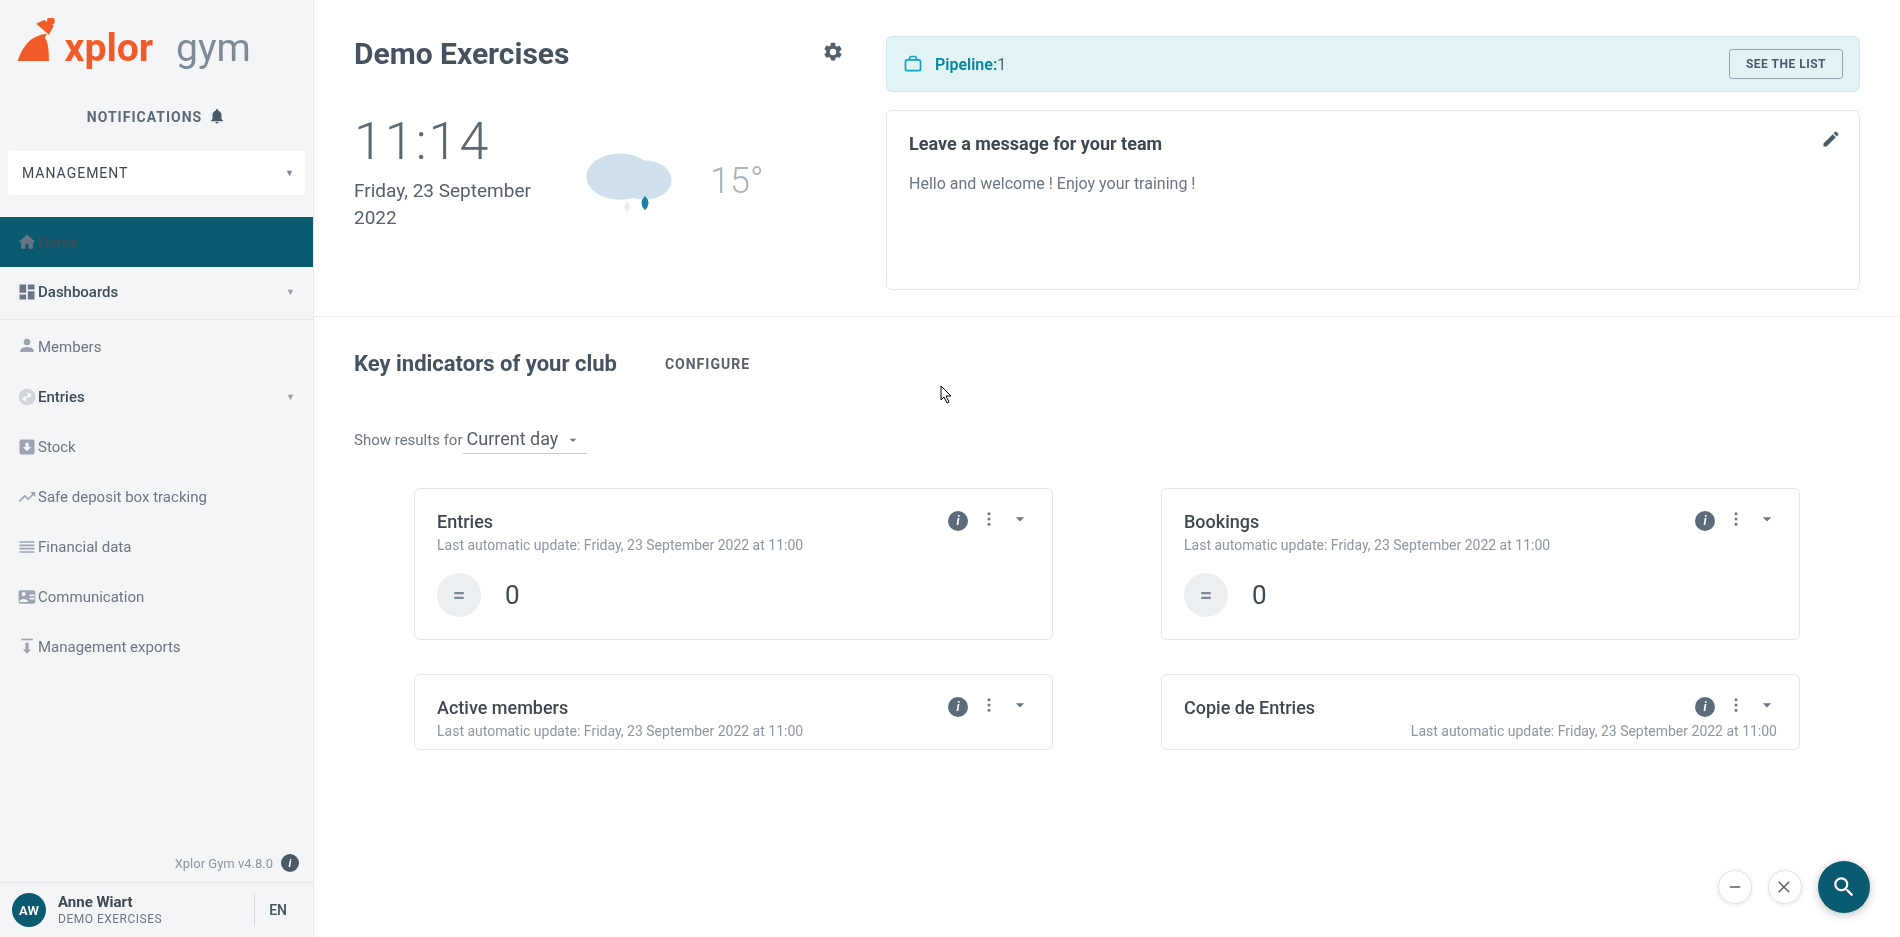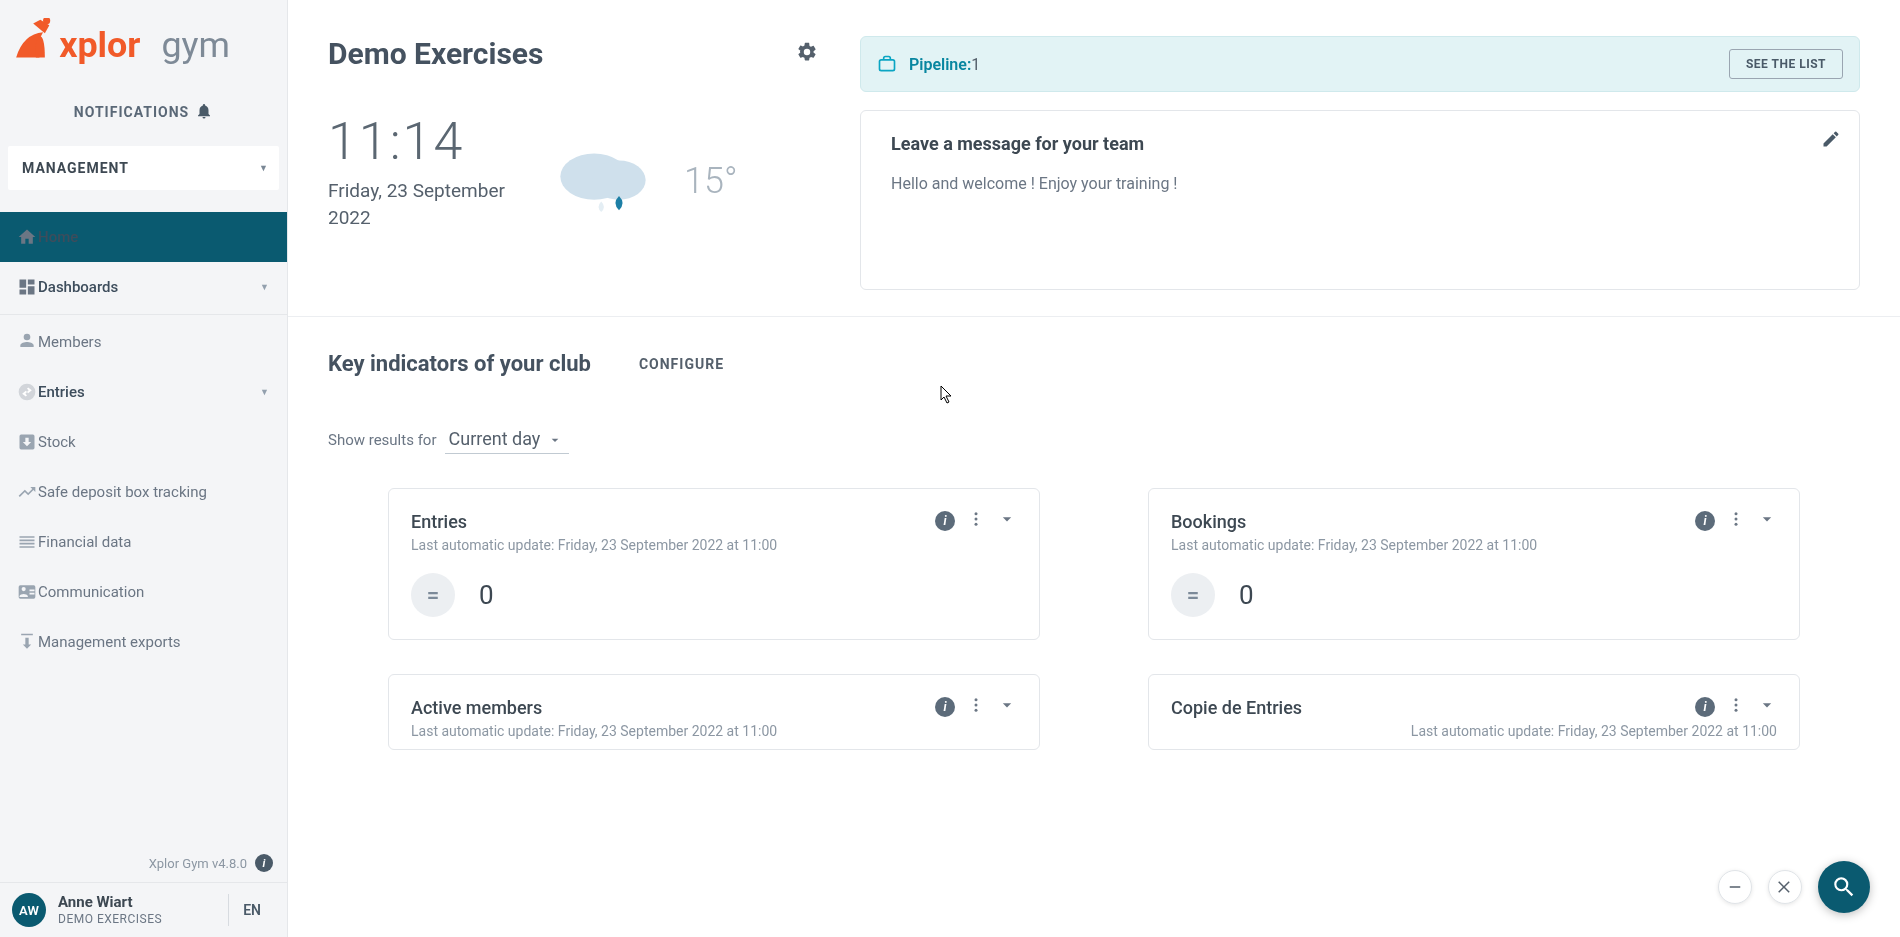--- a/index.html
+++ b/index.html
@@ -1,21 +1,21 @@
 <!DOCTYPE html>
 <html><head>
 <meta charset="utf-8">
 <style>
 * { margin: 0; padding: 0; box-sizing: border-box; font-family: -apple-system, BlinkMacSystemFont, "Segoe UI", Roboto, Helvetica, Arial, sans-serif; }
 body { background: #ffffff; color: #3d4852; overflow: hidden; }
 .app { display: flex; width: 1900px; height: 937px; }
-.sidebar { width: 288px; background: #f4f5f7; display: flex; flex-direction: column; border-right: 1px solid #e5e7ea; }
+.sidebar { width: 314px; background: #f4f5f7; display: flex; flex-direction: column; border-right: 1px solid #e5e7ea; }
 .logo-wrap { display: flex; justify-content: center; padding: 18px 0 14px; }
 .notif { text-align: center; color: #5a6877; font-weight: 700; letter-spacing: 1px; font-size: 14px; padding: 16px 0 26px; display: flex; justify-content: center; align-items: flex-end; gap: 6px; cursor: pointer; }
-.mgmt { background: #ffffff; margin: 0 8px; padding: 14px 14px; font-size: 14px; font-weight: 700; color: #3d4852; letter-spacing: 1px; position: relative; border-radius: 2px; cursor: pointer; }
+.mgmt { background: #ffffff; margin: 0 8px; padding: 14px 14px; font-size: 14px; font-weight: 400; color: #3d4852; letter-spacing: 1px; position: relative; border-radius: 2px; cursor: pointer; }
 .mgmt .caret { position: absolute; right: 10px; top: 50%; transform: translateY(-50%); font-size: 9px; color: #7a8795; }
 .nav { margin-top: 22px; flex: 1; }
 .nav-item { display: flex; align-items: center; padding: 14px 16px; font-size: 15px; color: #6b7684; cursor: pointer; position: relative; }
 .nav-item.active { background: #0a5a70; color: #ffffff; }
 .nav-item.active .nav-icon { color: #5f8da0; }
 .nav-item.bold { color: #3d4d5c; font-weight: 500; }
 .nav-item .caret { position: absolute; right: 18px; font-size: 9px; color: #93a0ae; }
 .nav-icon { width: 22px; height: 22px; display: inline-flex; align-items: center; justify-content: center; color: #9aa5b1; }
 .nav-item.bold .nav-icon { color: #6b7684; }
 .sidebar-footer { margin-top: auto; }
@@ -39,30 +39,30 @@
 .datebelow { font-size: 19px; color: #55606c; font-weight: 400; margin-top: 6px; max-width: 186px; line-height: 1.4; }
 .weather { display: flex; align-items: center; gap: 26px; margin-top: 30px; }
 .temp { font-size: 36px; color: #a9b4be; font-weight: 300; }
 
 .top-right { flex: 1; padding-left: 12px; }
 .pipeline { background: #e2f3f5; border: 1px solid #cfe9ec; border-radius: 6px; display: flex; align-items: center; padding: 12px 16px; margin-bottom: 18px; }
 .pipeline-left { display: flex; align-items: center; gap: 12px; color: #0886a0; font-weight: 600; }
 .pipeline-left svg { color: #0ba5c3; }
 .pipeline-val { color: #55606c; font-weight: 400; }
 .see-list { margin-left: auto; border: 1px solid #9aa5b1; color: #4a5a68; background: transparent; padding: 7px 16px; font-weight: 700; font-size: 12px; letter-spacing: 0.5px; border-radius: 3px; cursor: pointer; }
-.msg-card { border: 1px solid #e3e6ea; border-radius: 6px; padding: 22px 30px 30px; min-height: 180px; position: relative; }
+.msg-card { border: 1px solid #e3e6ea; border-radius: 6px; padding: 22px 22px 30px; min-height: 180px; position: relative; }
 .msg-title { color: #3d4852; font-weight: 700; font-size: 18px; }
 .msg-body { color: #6b7684; margin-top: 20px; font-size: 16px; }
 .edit-icon { position: absolute; right: 18px; top: 18px; color: #4a5a68; cursor: pointer; }
 
 .indicators { padding: 34px 40px 40px; }
 .ind-head { display: flex; align-items: center; gap: 48px; }
 .ind-title { color: #455260; font-size: 22px; font-weight: 700; }
 .configure { color: #55606c; font-weight: 700; letter-spacing: 1px; font-size: 14px; cursor: pointer; }
-.filter-row { margin-top: 48px; display: flex; align-items: baseline; gap: 8px; color: #6b7684; font-size: 15px; }
+.filter-row { margin-top: 48px; display: flex; align-items: baseline; color: #6b7684; font-size: 15px; }
 .filter-select { border: none; border-bottom: 1px solid #c1cad2; background: transparent; color: #55606c; font-size: 18px; padding: 4px 28px 4px 4px; cursor: pointer; appearance: none; -webkit-appearance: none; }
 .filter-wrap { position: relative; }
 .filter-wrap .sel-caret { position: absolute; right: 6px; top: 8px; color: #6b7684; pointer-events: none; }
 .kpi-grid { display: grid; grid-template-columns: 1fr 1fr; gap: 34px 108px; margin-top: 34px; padding: 0 60px; }
 .kpi-card { border: 1px solid #e3e6ea; border-radius: 6px; padding: 20px 22px 22px; }
 .kpi-head { display: flex; align-items: center; }
 .kpi-title { font-size: 18px; color: #3d4852; font-weight: 500; }
 .kpi-icons { margin-left: auto; display: flex; align-items: center; gap: 12px; color: #6b7684; }
 .info-ico { width: 20px; height: 20px; background: #5c6b7a; color: #fff; border-radius: 50%; display: flex; align-items: center; justify-content: center; font-size: 12px; font-style: italic; font-weight: 700; cursor: pointer; }
 .dots, .chev { cursor: pointer; }

